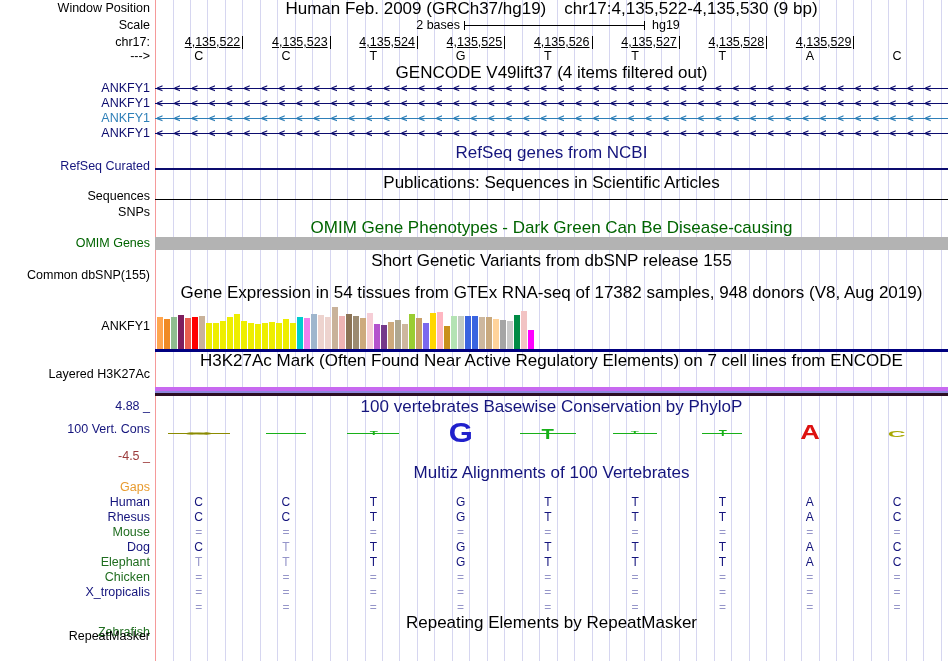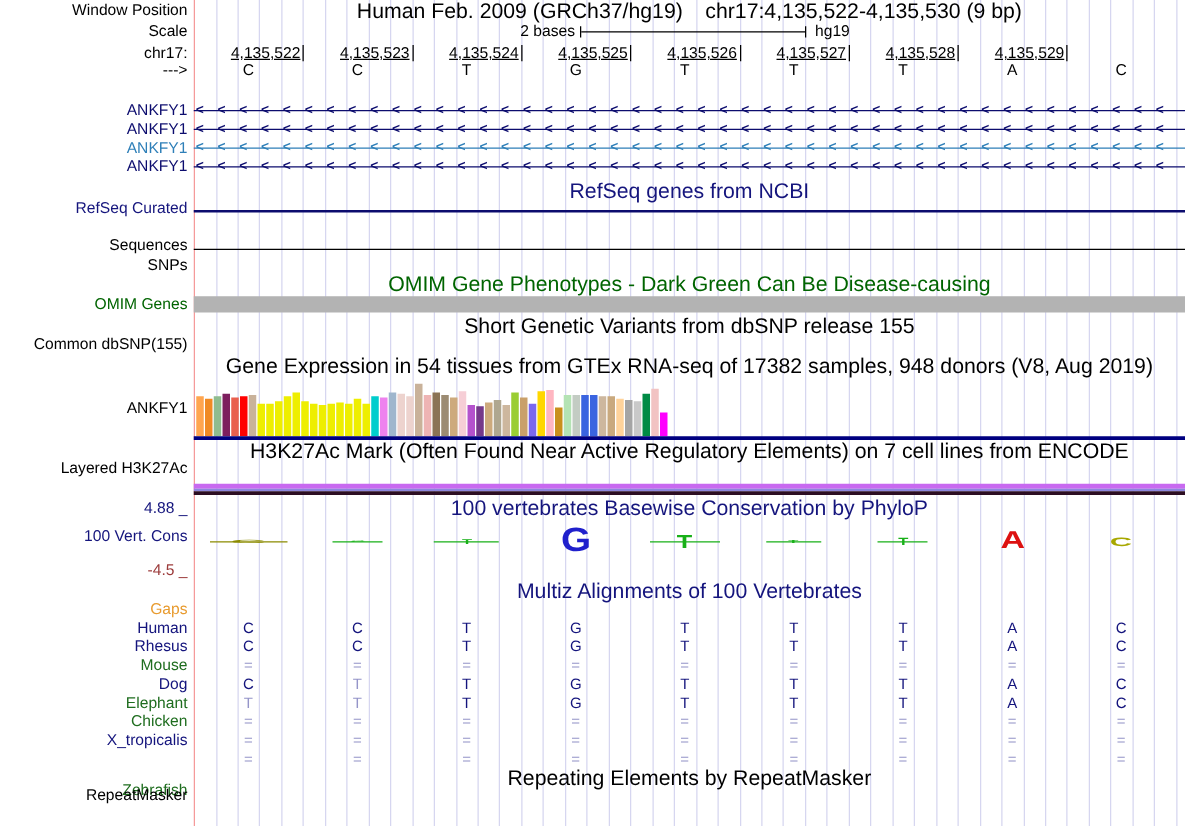--- a/index.html
+++ b/index.html
@@ -117,20 +117,21 @@
       <div class="basech" style="left: 273.9px;">C</div>
       <div class="basech" style="left: 361.3px;">T</div>
       <div class="basech" style="left: 448.6px;">G</div>
       <div class="basech" style="left: 535.8px;">T</div>
       <div class="basech" style="left: 623.1px;">T</div>
       <div class="basech" style="left: 710.4px;">T</div>
       <div class="basech" style="left: 797.8px;">A</div>
       <div class="basech" style="left: 885px;">C</div>
     </div>
 
+  <div class="tt" style="top:66px">GENCODE V49lift37 (4 items filtered out)</div>
   <div class="ll" style="top: 82px; color: rgb(12, 12, 110);">ANKFY1</div>
   <div class="ll" style="top: 97px; color: rgb(12, 12, 110);">ANKFY1</div>
   <div class="ll" style="top: 112px; color: rgb(46, 127, 184);">ANKFY1</div>
   <div class="ll" style="top: 127px; color: rgb(12, 12, 110);">ANKFY1</div>
   <div id="gencode-rows">
       <div class="arrow-row" style="top: 82px;">
         <div class="arrow-line" style="background: rgb(12, 12, 110);"></div>
         <div class="chev" style="left: 1.5px; color: rgb(12, 12, 110);">&lt;</div>
         <div class="chev" style="left: 19px; color: rgb(12, 12, 110);">&lt;</div>
         <div class="chev" style="left: 36.4px; color: rgb(12, 12, 110);">&lt;</div>
@@ -320,20 +321,21 @@
         <div class="chev" style="left: 734.8px; color: rgb(12, 12, 110);">&lt;</div>
         <div class="chev" style="left: 752.3px; color: rgb(12, 12, 110);">&lt;</div>
         <div class="chev" style="left: 769.7px; color: rgb(12, 12, 110);">&lt;</div>
       </div>
     </div>
 
   <div class="tt" style="top: 146px; color: rgb(21, 21, 125);">RefSeq genes from NCBI</div>
   <div class="ll" style="top: 160px; color: rgb(21, 21, 125);">RefSeq Curated</div>
   <div class="bar-abs" style="left: 155px; top: 168px; width: 793px; height: 2px; background: rgb(12, 12, 110);"></div>
 
+  <div class="tt" style="top:176px">Publications: Sequences in Scientific Articles</div>
   <div class="ll" style="top:190px">Sequences</div>
   <div class="bar-abs" style="left: 155px; top: 199px; width: 793px; height: 1px; background: rgb(0, 0, 0);"></div>
 
   <div class="ll" style="top:206px">SNPs</div>
 
   <div class="tt" style="top: 221px; color: rgb(0, 100, 0);">OMIM Gene Phenotypes - Dark Green Can Be Disease-causing</div>
   <div class="ll" style="top: 237px; color: rgb(0, 100, 0);">OMIM Genes</div>
   <div class="bar-abs" style="left: 155px; top: 237px; width: 793px; height: 13px; background: rgb(179, 179, 179);"></div>
 
   <div class="tt" style="top:254px">Short Genetic Variants from dbSNP release 155</div>

